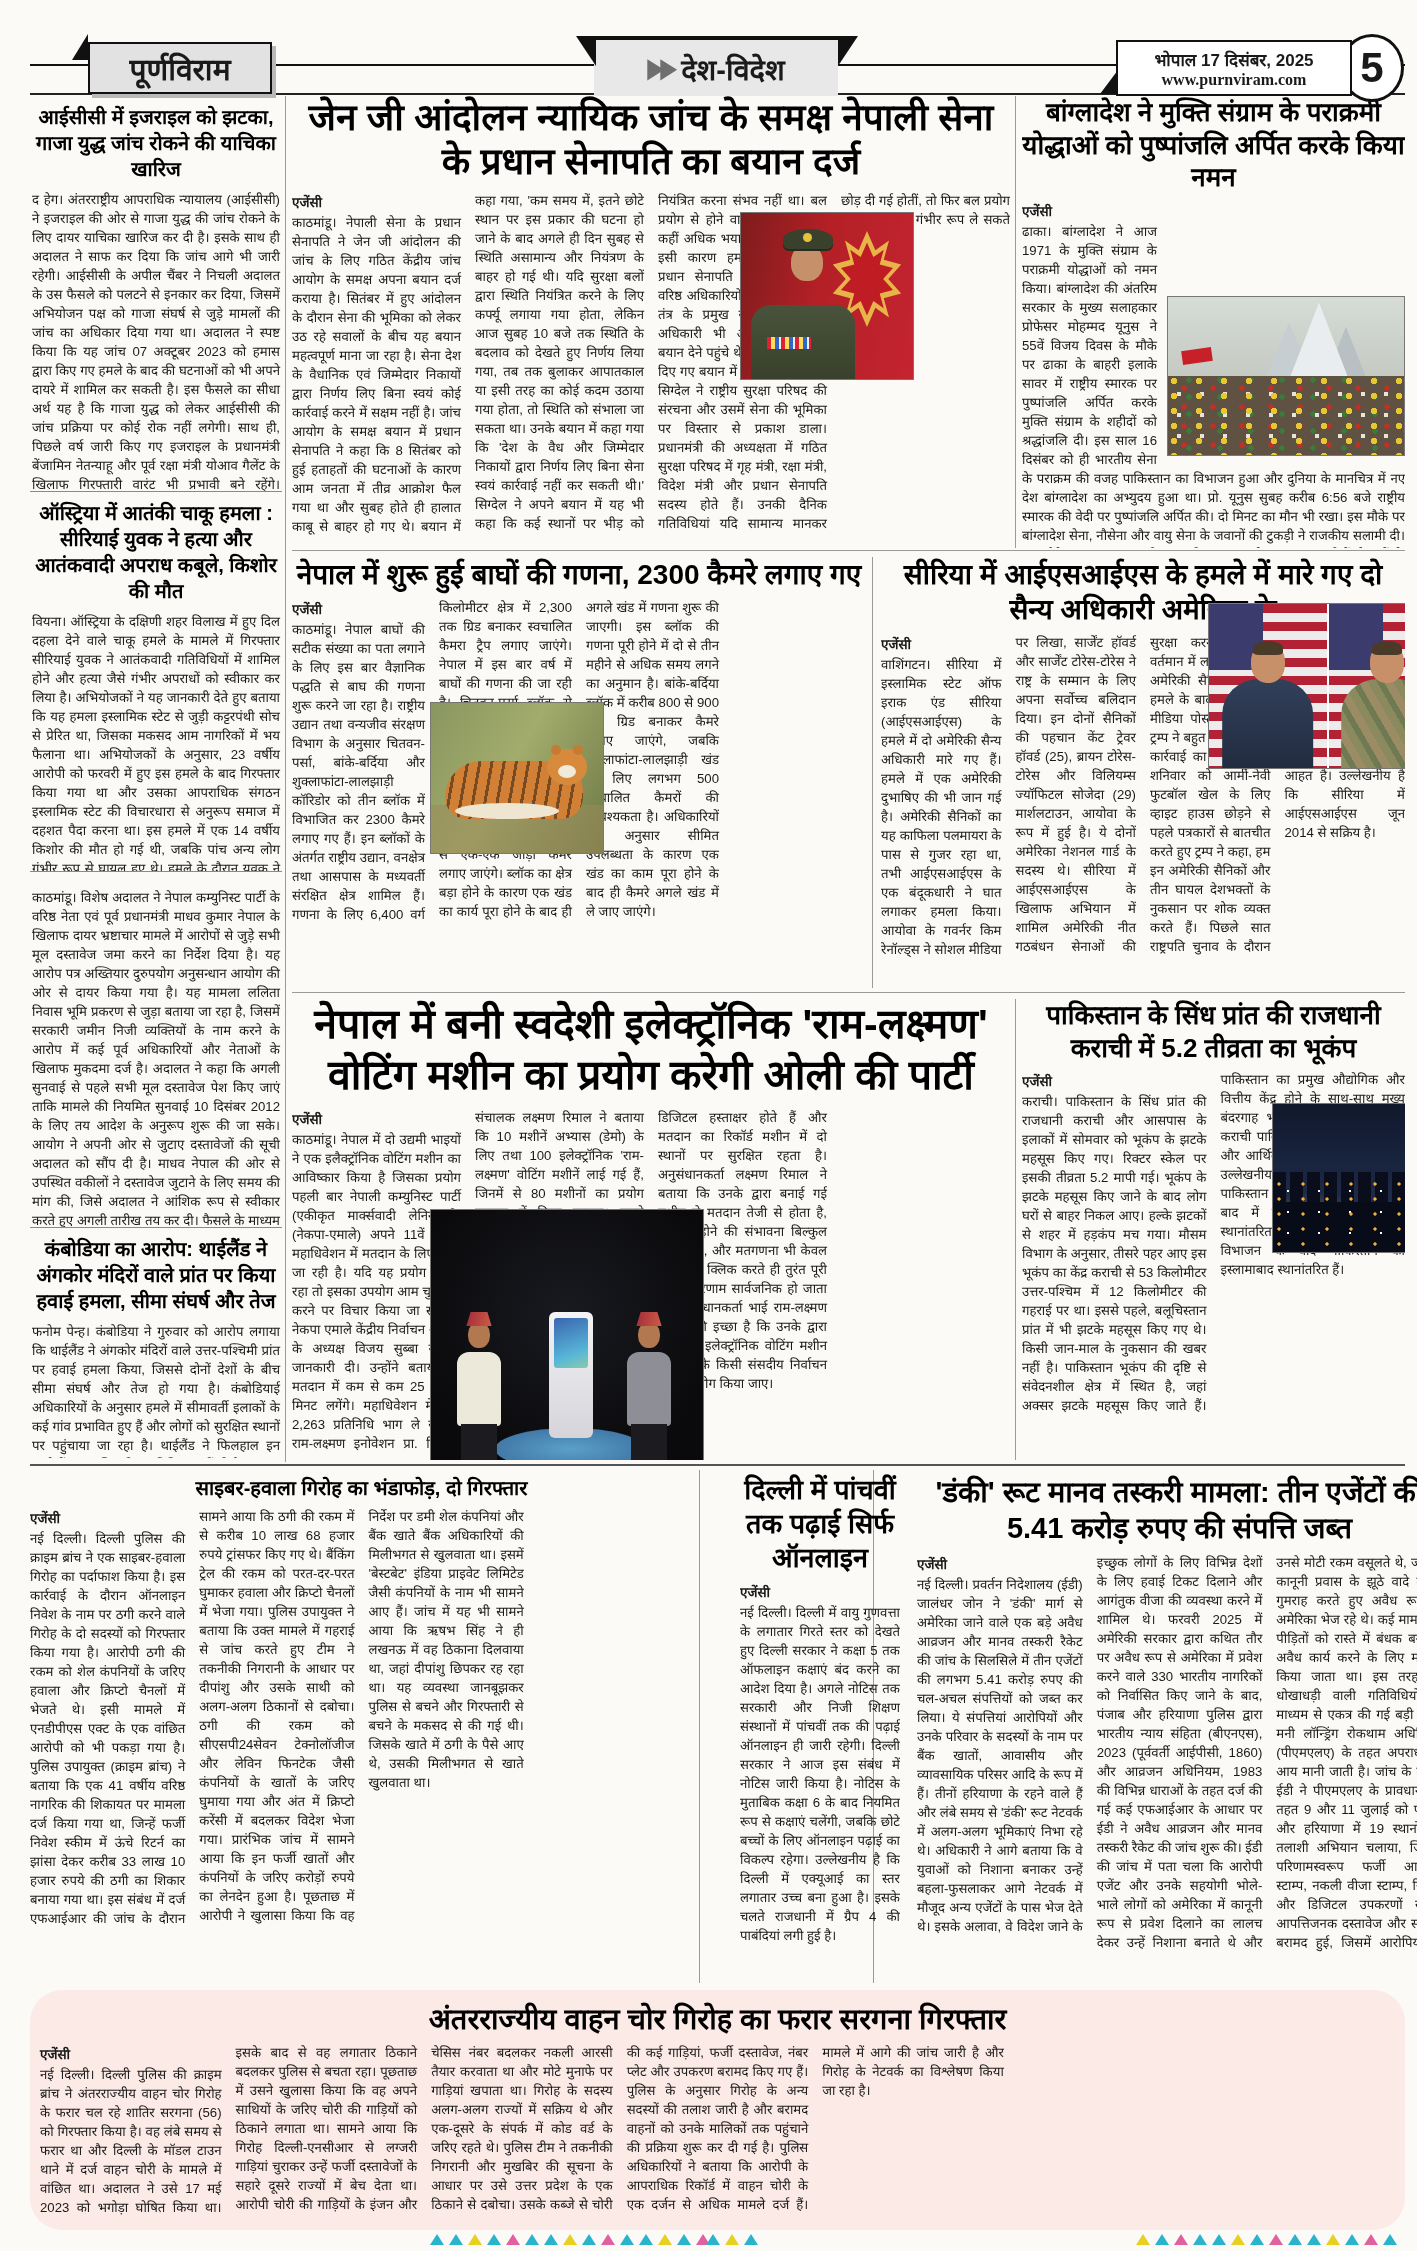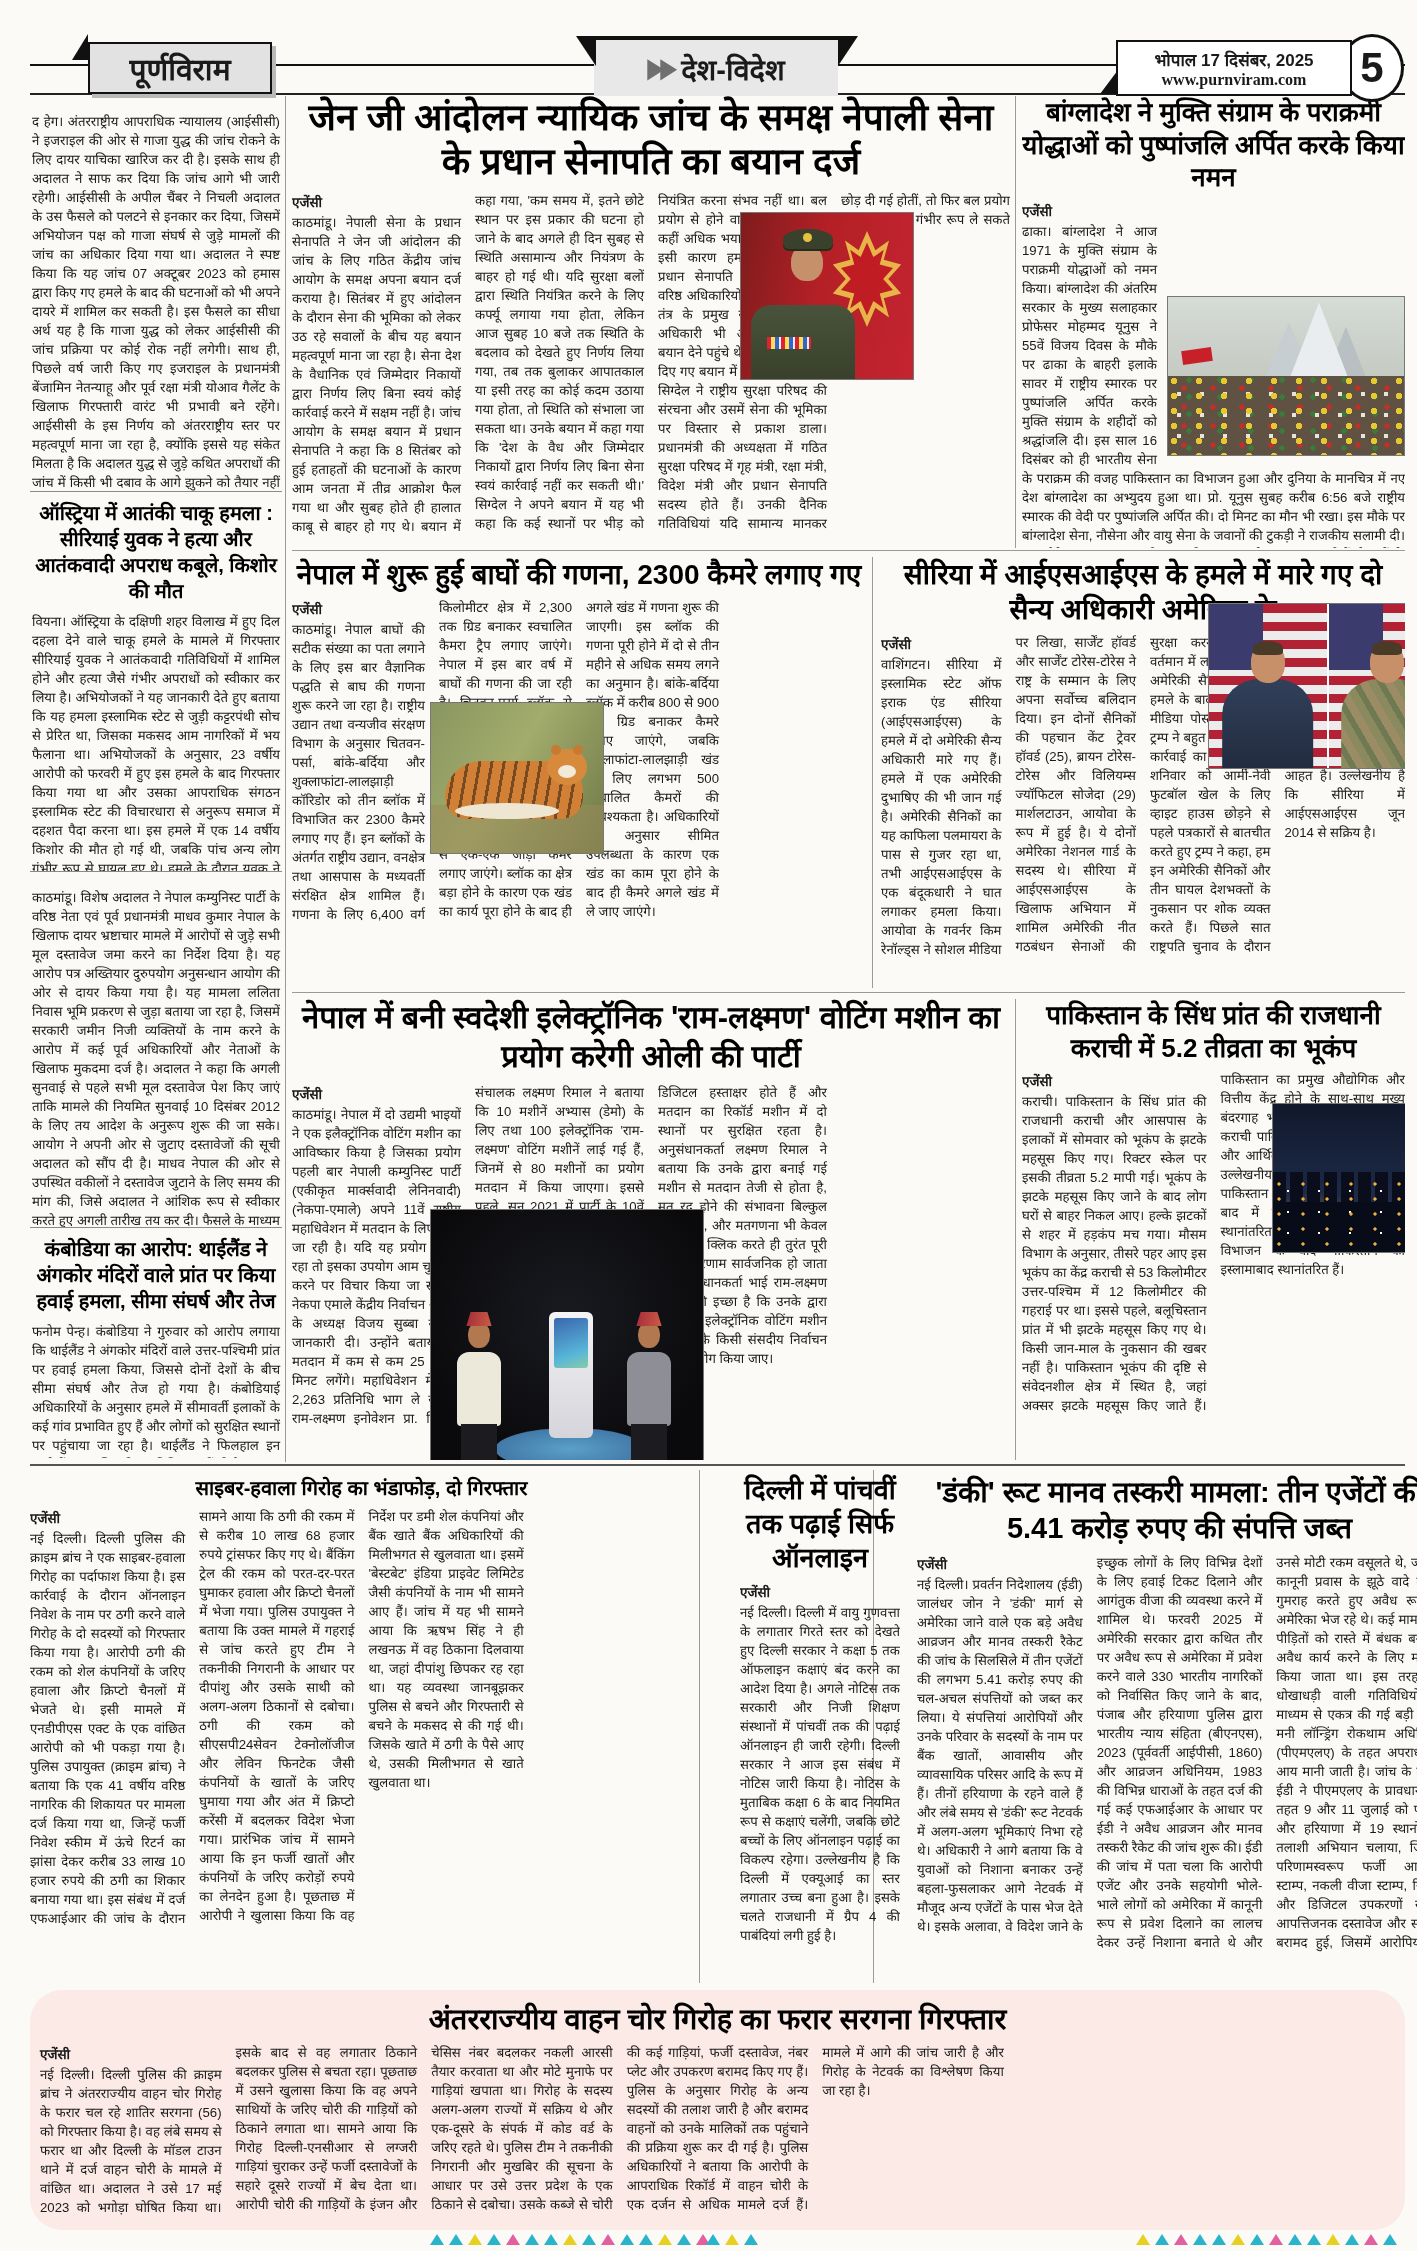--- a/index.html
+++ b/index.html
@@ -186,20 +186,21 @@
   <div class="rule hrA"></div>
   <div class="rule vr3"></div>
   <div class="rule hrB"></div>
   <div class="rule vr4"></div>
   <div class="rule hrC"></div>
   <div class="rule vr5"></div>
   <div class="rule vr6"></div>
 
   <aside class="left-col">
     <section class="l-art" id="l-icc">
+      <h2 class="hl hl-sm">आईसीसी में इजराइल को झटका, गाजा युद्ध जांच रोकने की याचिका खारिज</h2>
       <p class="body-text">द हेग। अंतरराष्ट्रीय आपराधिक न्यायालय (आईसीसी) ने इजराइल की ओर से गाजा युद्ध की जांच रोकने के लिए दायर याचिका खारिज कर दी है। इसके साथ ही अदालत ने साफ कर दिया कि जांच आगे भी जारी रहेगी। आईसीसी के अपील चैंबर ने निचली अदालत के उस फैसले को पलटने से इनकार कर दिया, जिसमें अभियोजन पक्ष को गाजा संघर्ष से जुड़े मामलों की जांच का अधिकार दिया गया था। अदालत ने स्पष्ट किया कि यह जांच 07 अक्टूबर 2023 को हमास द्वारा किए गए हमले के बाद की घटनाओं को भी अपने दायरे में शामिल कर सकती है। इस फैसले का सीधा अर्थ यह है कि गाजा युद्ध को लेकर आईसीसी की जांच प्रक्रिया पर कोई रोक नहीं लगेगी। साथ ही, पिछले वर्ष जारी किए गए इजराइल के प्रधानमंत्री बेंजामिन नेतन्याहू और पूर्व रक्षा मंत्री योआव गैलेंट के खिलाफ गिरफ्तारी वारंट भी प्रभावी बने रहेंगे। आईसीसी के इस निर्णय को अंतरराष्ट्रीय स्तर पर महत्वपूर्ण माना जा रहा है, क्योंकि इससे यह संकेत मिलता है कि अदालत युद्ध से जुड़े कथित अपराधों की जांच में किसी भी दबाव के आगे झुकने को तैयार नहीं है। इजराइल की ओर से इस फैसले पर तत्काल कोई आधिकारिक प्रतिक्रिया सामने नहीं आई है।</p>
     </section>
     <section class="l-art" id="l-austria">
       <h2 class="hl hl-sm">ऑस्ट्रिया में आतंकी चाकू हमला : सीरियाई युवक ने हत्या और आतंकवादी अपराध कबूले, किशोर की मौत</h2>
       <p class="body-text">वियना। ऑस्ट्रिया के दक्षिणी शहर विलाख में हुए दिल दहला देने वाले चाकू हमले के मामले में गिरफ्तार सीरियाई युवक ने आतंकवादी गतिविधियों में शामिल होने और हत्या जैसे गंभीर अपराधों को स्वीकार कर लिया है। अभियोजकों ने यह जानकारी देते हुए बताया कि यह हमला इस्लामिक स्टेट से जुड़ी कट्टरपंथी सोच से प्रेरित था, जिसका मकसद आम नागरिकों में भय फैलाना था। अभियोजकों के अनुसार, 23 वर्षीय आरोपी को फरवरी में हुए इस हमले के बाद गिरफ्तार किया गया था और उसका आपराधिक संगठन इस्लामिक स्टेट की विचारधारा से अनुरूप समाज में दहशत पैदा करना था। इस हमले में एक 14 वर्षीय किशोर की मौत हो गई थी, जबकि पांच अन्य लोग गंभीर रूप से घायल हुए थे। हमले के दौरान युवक ने भीड़भाड़ वाले इलाके में राह चलते लोगों पर चाकू से ताबड़तोड़ वार किए थे। जांच में सामने आया कि आरोपी कथित तौर पर ऑनलाइन कट्टरपंथी सामग्री के संपर्क में था और उसने अकेले ही हमले को अंजाम दिया। सुनवाई के दौरान अदालत में उसने अपने अपराध कबूल करते हुए कहा कि उसे अपने किए पर कोई पछतावा नहीं है। इस मामले ने ऑस्ट्रिया में आव्रजन और सुरक्षा नीति को लेकर बहस फिर तेज कर दी है।</p>
     </section>
     <section class="l-art" id="l-madhav">
       <p class="body-text">काठमांडू। विशेष अदालत ने नेपाल कम्युनिस्ट पार्टी के वरिष्ठ नेता एवं पूर्व प्रधानमंत्री माधव कुमार नेपाल के खिलाफ दायर भ्रष्टाचार मामले में आरोपों से जुड़े सभी मूल दस्तावेज जमा करने का निर्देश दिया है। यह आरोप पत्र अख्तियार दुरुपयोग अनुसन्धान आयोग की ओर से दायर किया गया है। यह मामला ललिता निवास भूमि प्रकरण से जुड़ा बताया जा रहा है, जिसमें सरकारी जमीन निजी व्यक्तियों के नाम करने के आरोप में कई पूर्व अधिकारियों और नेताओं के खिलाफ मुकदमा दर्ज है। अदालत ने कहा कि अगली सुनवाई से पहले सभी मूल दस्तावेज पेश किए जाएं ताकि मामले की नियमित सुनवाई 10 दिसंबर 2012 के लिए तय आदेश के अनुरूप शुरू की जा सके। आयोग ने अपनी ओर से जुटाए दस्तावेजों की सूची अदालत को सौंप दी है। माधव नेपाल की ओर से उपस्थित वकीलों ने दस्तावेज जुटाने के लिए समय की मांग की, जिसे अदालत ने आंशिक रूप से स्वीकार करते हुए अगली तारीख तय कर दी। फैसले के माध्यम से अदालत का संदेश साफ है कि भूमि घोटाले से जुड़े मामलों में कार्रवाई तेज होगी।</p>
     </section>
     <section class="l-art" id="l-cambodia">
@@ -267,21 +268,21 @@
           <div class="hd"></div>
         </div>
       <div class="sold sold-b">
           <div class="ph"></div>
           <div class="hd"></div>
         </div>
     </figure>
   </section>
 
   <section class="art" id="art-voting">
-    <h1 class="hl hl-lg" style="font-size:31px;">नेपाल में बनी स्वदेशी इलेक्ट्रॉनिक 'राम-लक्ष्मण' वोटिंग मशीन का प्रयोग करेगी ओली की पार्टी</h1>
+    <h1 class="hl hl-lg" style="font-size:41px;">नेपाल में बनी स्वदेशी इलेक्ट्रॉनिक 'राम-लक्ष्मण' वोटिंग मशीन का प्रयोग करेगी ओली की पार्टी</h1>
     <div class="cols c4" style="height:356px;">
       <div class="byline">एजेंसी</div>
       <p class="body-text">काठमांडू। नेपाल में दो उद्यमी भाइयों ने एक इलैक्ट्रॉनिक वोटिंग मशीन का आविष्कार किया है जिसका प्रयोग पहली बार नेपाली कम्युनिस्ट पार्टी (एकीकृत मार्क्सवादी लेनिनवादी) (नेकपा-एमाले) अपने 11वें राष्ट्रीय महाधिवेशन में मतदान के लिए करने जा रही है। यदि यह प्रयोग सफल रहा तो इसका उपयोग आम चुनाव में करने पर विचार किया जा सकेगा। नेकपा एमाले केंद्रीय निर्वाचन आयोग के अध्यक्ष विजय सुब्बा ने यह जानकारी दी। उन्होंने बताया कि मतदान में कम से कम 25 से 30 मिनट लगेंगे। महाधिवेशन में कुल 2,263 प्रतिनिधि भाग ले रहे हैं। राम-लक्ष्मण इनोवेशन प्रा. लि. के संचालक लक्ष्मण रिमाल ने बताया कि 10 मशीनें अभ्यास (डेमो) के लिए तथा 100 इलेक्ट्रॉनिक 'राम-लक्ष्मण' वोटिंग मशीनें लाई गई हैं, जिनमें से 80 मशीनों का प्रयोग मतदान में किया जाएगा। इससे पहले, सन् 2021 में पार्टी के 10वें महाधिवेशन में भी इसी मशीन के जरिए मतदान किया गया था। रिमाल बंधुओं द्वारा विकसित यह मशीन 'ऑफलाइन सिस्टम' पर आधारित है, जिसके कारण इसे हैक नहीं किया जा सकता, ऐसा उनका दावा है। उनके अनुसार, मतदान के बाद प्रमाण के रूप में मशीन से प्रिंटेड कागज निकलता है, जिसे यदि आवश्यक हुआ तो अदालत द्वारा मान्य किया जा सकता है। मशीन में डिजिटल हस्ताक्षर होते हैं और मतदान का रिकॉर्ड मशीन में दो स्थानों पर सुरक्षित रहता है। अनुसंधानकर्ता लक्ष्मण रिमाल ने बताया कि उनके द्वारा बनाई गई मशीन से मतदान तेजी से होता है, मत रद होने की संभावना बिल्कुल नहीं रहती, और मतगणना भी केवल एक बटन क्लिक करते ही तुरंत पूरी होकर परिणाम सार्वजनिक हो जाता है। अनुसंधानकर्ता भाई राम-लक्ष्मण रिमाल की इच्छा है कि उनके द्वारा विकसित इलेक्ट्रॉनिक वोटिंग मशीन को देश के किसी संसदीय निर्वाचन क्षेत्र में प्रयोग किया जाए।</p>
     </div>
     <figure class="fig fig-voting">
       <div class="fv-table"></div>
       <div class="man m1">
         <div class="mtorso"></div>
           <div class="mlegs"></div>
           <div class="mhead"></div>

